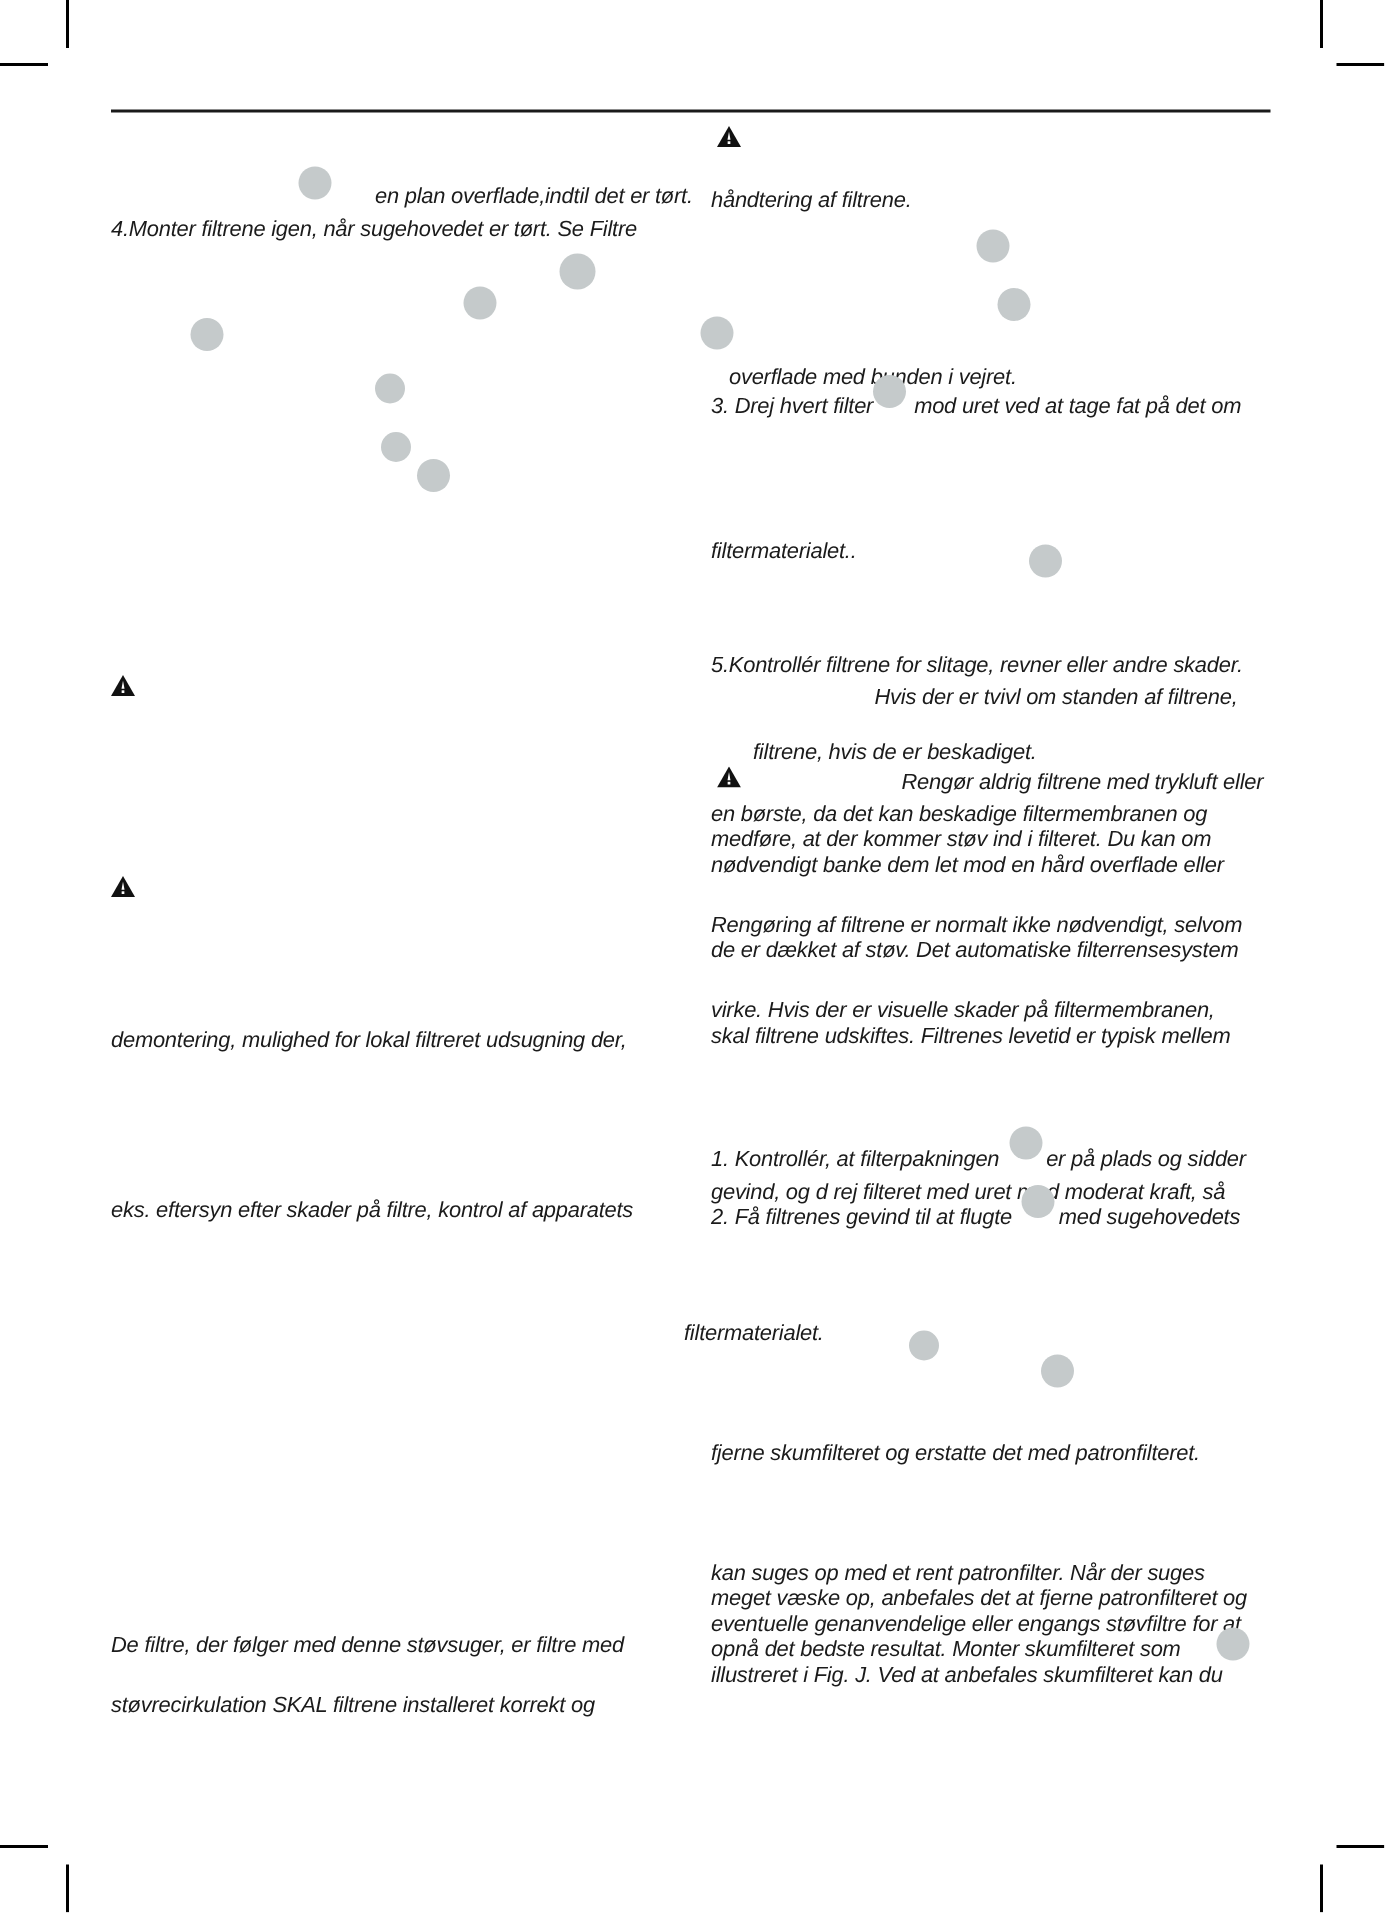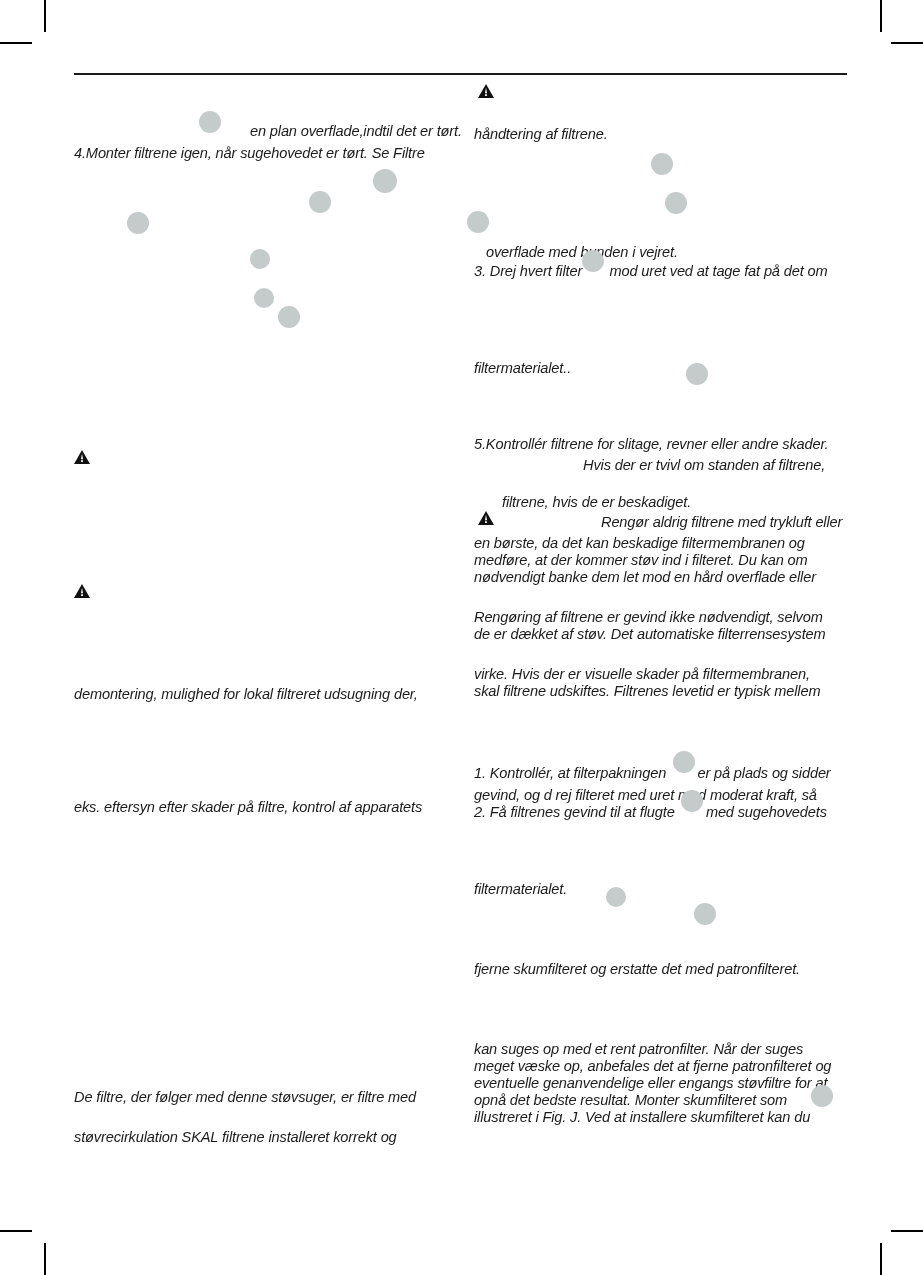--- a/index.html
+++ b/index.html
@@ -111,34 +111,34 @@
       <div class="frag" style="left: 486px; top: 242px;">overflade med bunden i vejret.</div>
       <div class="frag" style="left: 474px; top: 261px;">3. Drej hvert filter       mod uret ved at tage fat på det om</div>
       <div class="frag" style="left: 474px; top: 358px;">filtermaterialet..</div>
       <div class="frag" style="left: 474px; top: 434px;">5.Kontrollér filtrene for slitage, revner eller andre skader.</div>
       <div class="frag" style="left: 583px; top: 455px;">Hvis der er tvivl om standen af filtrene,</div>
       <div class="frag" style="left: 474px; top: 492px; margin-left: 28px;">filtrene, hvis de er beskadiget.</div>
       <div class="frag" style="left: 601px; top: 512px;">Rengør aldrig filtrene med trykluft eller</div>
       <div class="frag" style="left: 474px; top: 533px;">en børste, da det kan beskadige filtermembranen og</div>
       <div class="frag" style="left: 474px; top: 550px;">medføre, at der kommer støv ind i filteret. Du kan om</div>
       <div class="frag" style="left: 474px; top: 567px;">nødvendigt banke dem let mod en hård overflade eller</div>
-      <div class="frag" style="left: 474px; top: 607px;">Rengøring af filtrene er gevind ikke nødvendigt, selvom</div>
+      <div class="frag" style="left: 474px; top: 607px;">Rengøring af filtrene er normalt ikke nødvendigt, selvom</div>
       <div class="frag" style="left: 474px; top: 624px;">de er dækket af støv. Det automatiske filterrensesystem</div>
       <div class="frag" style="left: 474px; top: 664px;">virke. Hvis der er visuelle skader på filtermembranen,</div>
       <div class="frag" style="left: 474px; top: 681px;">skal filtrene udskiftes. Filtrenes levetid er typisk mellem</div>
       <div class="frag" style="left: 474px; top: 763px;">1. Kontrollér, at filterpakningen        er på plads og sidder</div>
       <div class="frag" style="left: 474px; top: 802px;">2. Få filtrenes gevind til at flugte        med sugehovedets</div>
       <div class="frag" style="left: 474px; top: 785px;">gevind, og d rej filteret med uret med moderat kraft, så</div>
-      <div class="frag" style="left: 474px; top: 879px; font-style: italic;">filtermaterialet.</div>
+      <div class="frag" style="left: 456px; top: 879px; font-style: italic;">filtermaterialet.</div>
       <div class="frag" style="left: 474px; top: 959px;">fjerne skumfilteret og erstatte det med patronfilteret.</div>
       <div class="frag" style="left: 474px; top: 1039px;">kan suges op med et rent patronfilter. Når der suges</div>
       <div class="frag" style="left: 474px; top: 1056px;">meget væske op, anbefales det at fjerne patronfilteret og</div>
       <div class="frag" style="left: 474px; top: 1073px;">eventuelle genanvendelige eller engangs støvfiltre for at</div>
       <div class="frag" style="left: 474px; top: 1090px; text-align: right;">opnå det bedste resultat. Monter skumfilteret som</div>
-      <div class="frag" style="left: 474px; top: 1107px;">illustreret i Fig. J. Ved at installere skumfilteret kan du</div>
+      <div class="frag" style="left: 474px; top: 1107px;">illustreret i Fig. J. Ved at anbefales skumfilteret kan du</div>
       <div class="dot" style="left: 651px; top: 153px; width: 22px; height: 22px; background: rgb(197, 202, 203);"></div>
       <div class="dot" style="left: 665px; top: 192px; width: 22px; height: 22px; background: rgb(197, 202, 203);"></div>
       <div class="dot" style="left: 467px; top: 211px; width: 22px; height: 22px; background: rgb(197, 202, 203);"></div>
       <div class="dot" style="left: 582px; top: 250px; width: 22px; height: 22px; background: rgb(197, 202, 203);"></div>
       <div class="dot" style="left: 686px; top: 363px; width: 22px; height: 22px; background: rgb(197, 202, 203);"></div>
       <div class="dot" style="left: 673px; top: 751px; width: 22px; height: 22px; background: rgb(197, 202, 203);"></div>
       <div class="dot" style="left: 681px; top: 790px; width: 22px; height: 22px; background: rgb(197, 202, 203);"></div>
       <div class="dot" style="left: 606px; top: 887px; width: 20px; height: 20px; background: rgb(197, 202, 203);"></div>
       <div class="dot" style="left: 694px; top: 903px; width: 22px; height: 22px; background: rgb(197, 202, 203);"></div>
       <div class="dot" style="left: 811px; top: 1085px; width: 22px; height: 22px; background: rgb(197, 202, 203);"></div>

